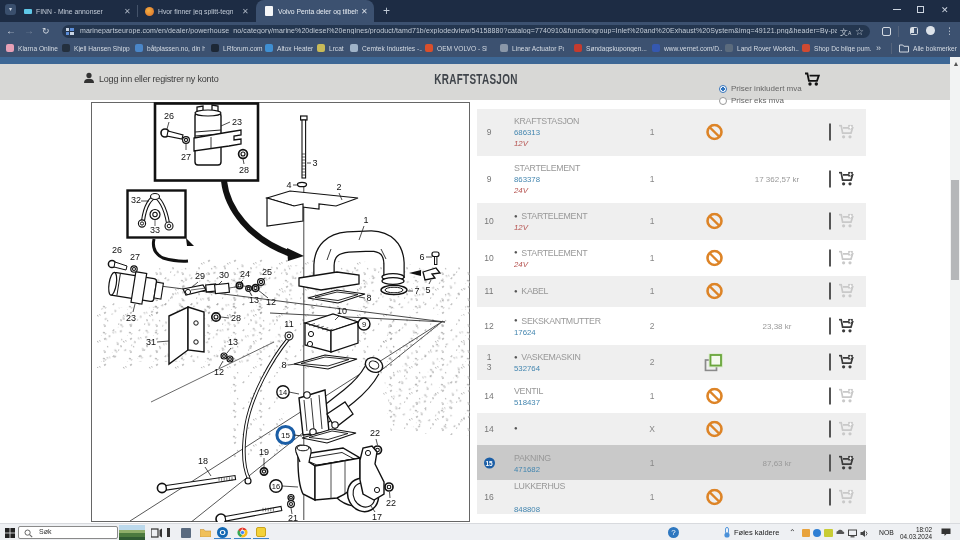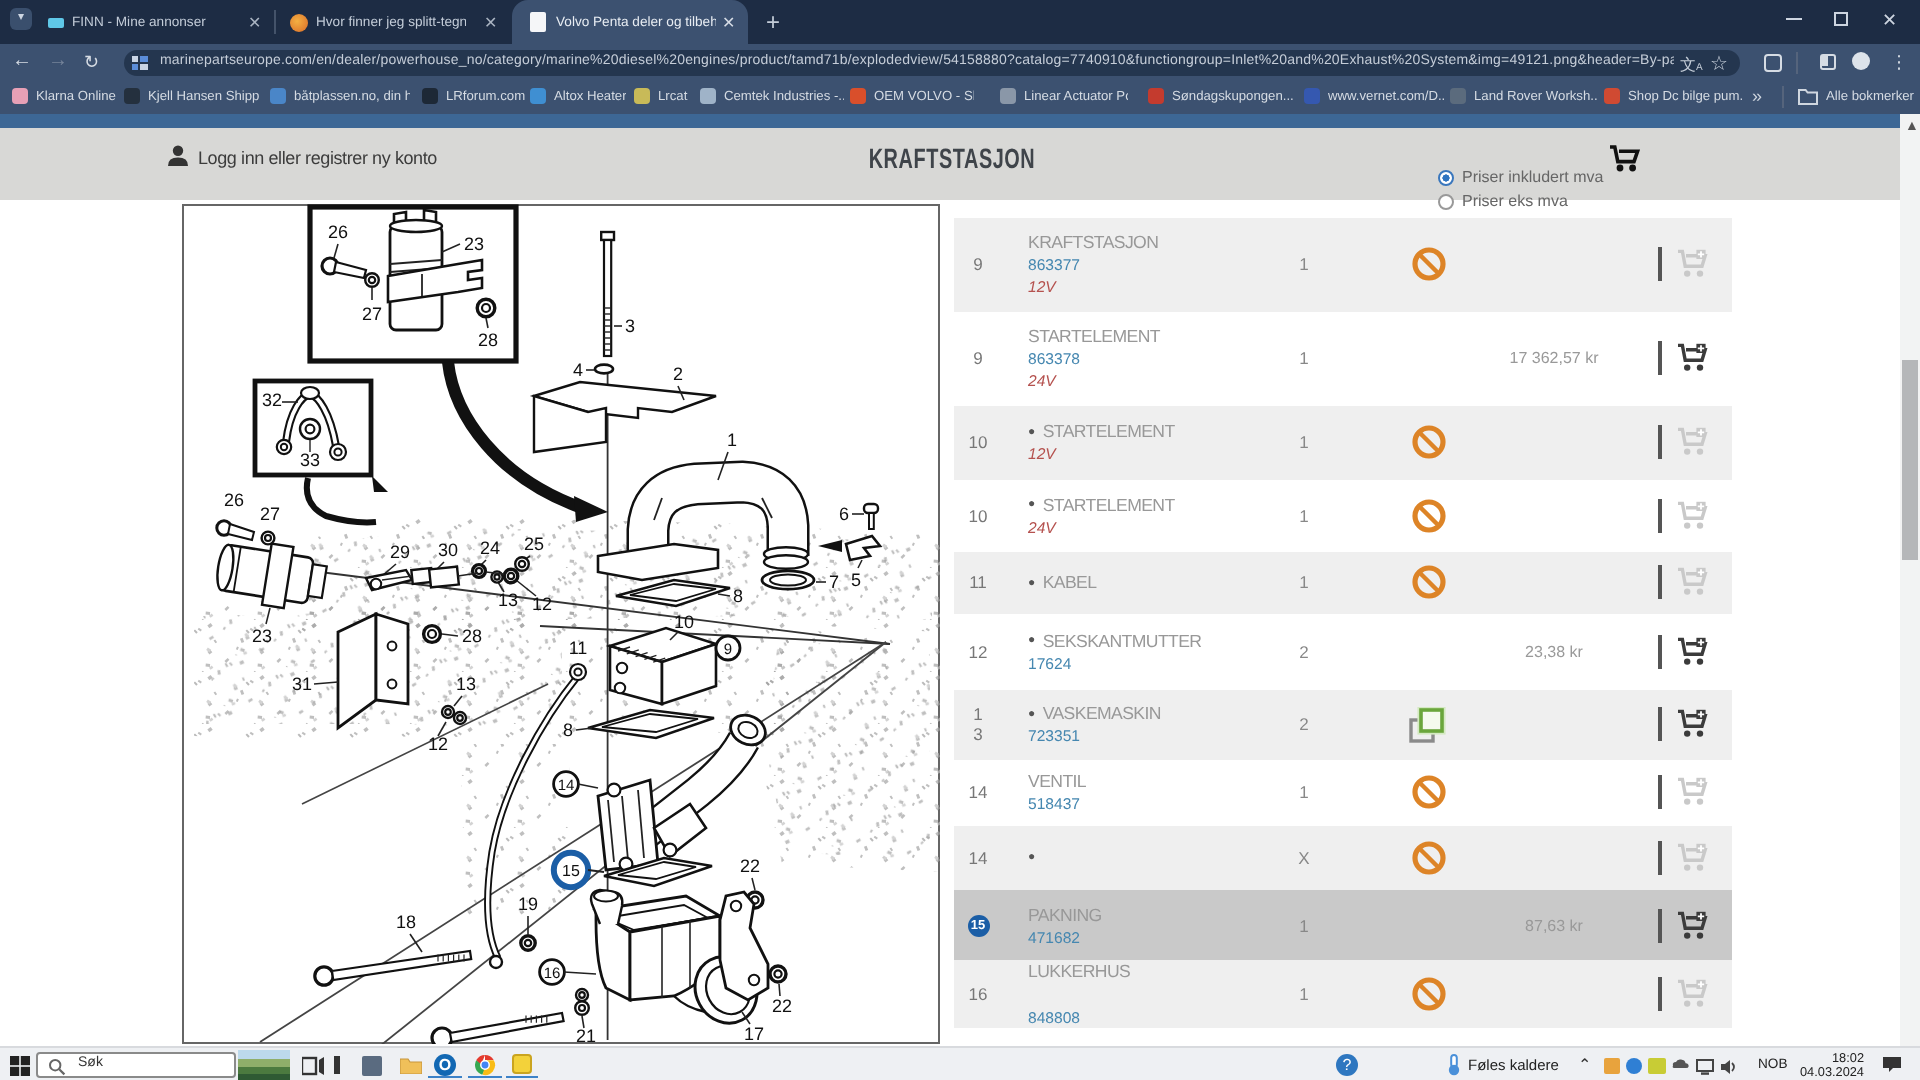--- a/index.html
+++ b/index.html
@@ -417,21 +417,21 @@
     <line x1="172.0" y1="405.8" x2="172.0" y2="409.4" stroke="#222" stroke-width="0.6"></line>
     <line x1="174.6" y1="405.8" x2="174.6" y2="409.4" stroke="#222" stroke-width="0.6"></line>
     <line x1="177.2" y1="405.8" x2="177.2" y2="409.4" stroke="#222" stroke-width="0.6"></line>
     <line x1="179.8" y1="405.8" x2="179.8" y2="409.4" stroke="#222" stroke-width="0.6"></line>
     <line x1="182.4" y1="405.8" x2="182.4" y2="409.4" stroke="#222" stroke-width="0.6"></line>
   </svg>
 <div style="position:absolute;left:477px;top:109px;width:389px;height:46.5px;background:#efefef">
     <div style="position:absolute;left:2px;top:50%;transform:translateY(-50%);width:20px;text-align:center;font-size:8.5px;color:#777">9</div>
     <div style="position:absolute;left:37px;top:50%;transform:translateY(-50%)">
       <div style="font-size:8.8px;color:#989898;letter-spacing:-0.3px;white-space:nowrap">KRAFTSTASJON</div>
-      <div style="font-size:7.8px;color:#4587b0;margin-top:2px">863377</div>
+      <div style="font-size:7.8px;color:#4587b0;margin-top:2px">686313</div>
       <div style="font-size:7.8px;color:#b5524f;font-style:italic;margin-top:2px">12V</div>
     </div>
     <div style="position:absolute;left:160px;width:30px;top:50%;transform:translateY(-50%);text-align:center;font-size:8.5px;color:#888">1</div>
     <div style="position:absolute;left:229px;top:50%;transform:translateY(-50%);height:17px"><svg width="17" height="17" viewBox="0 0 17 17">
         <circle cx="8.5" cy="8.5" r="7" fill="none" stroke="#dd8427" stroke-width="2.6"></circle>
         <line x1="3.6" y1="3.6" x2="13.4" y2="13.4" stroke="#dd8427" stroke-width="2.2"></line>
       </svg></div>
     <div style="position:absolute;left:352px;top:50%;transform:translateY(-50%);width:1.6px;height:17px;background:#555"></div>
     <div style="position:absolute;left:361px;top:50%;transform:translateY(-50%);height:15px"><svg width="16" height="15" viewBox="0 0 16 15">
         <path d="M1 1.2 L3.2 1.2 L4.6 8.6 L13 8.6 L14.6 3.4 L5 3.4" fill="none" stroke="#c9c9c9" stroke-width="1.7"></path>
@@ -532,21 +532,21 @@
         <circle cx="5.6" cy="12.3" r="1.6" fill="#3b3b3b"></circle>
         <circle cx="12" cy="12.3" r="1.6" fill="#3b3b3b"></circle>
         <rect x="10.2" y="0.4" width="4.6" height="4.6" fill="#3b3b3b"></rect>
         <path d="M12.5 1.1 L12.5 4.3 M10.9 2.7 L14.1 2.7" stroke="#fff" stroke-width="0.9"></path>
       </svg></div>
   </div>
 <div style="position:absolute;left:477px;top:345px;width:389px;height:34.5px;background:#efefef">
     <div style="position:absolute;left:2px;top:50%;transform:translateY(-50%);width:20px;text-align:center;font-size:8.5px;color:#777;line-height:10px">1<br>3</div>
     <div style="position:absolute;left:37px;top:50%;transform:translateY(-50%)">
       <div style="font-size:8.8px;color:#989898;letter-spacing:-0.3px;white-space:nowrap"><span style="color:#555;margin-right:4px;font-size:6px;vertical-align:1.5px">●</span>VASKEMASKIN</div>
-      <div style="font-size:7.8px;color:#4587b0;margin-top:2px">723351</div>
+      <div style="font-size:7.8px;color:#4587b0;margin-top:2px">532764</div>
     </div>
     <div style="position:absolute;left:160px;width:30px;top:50%;transform:translateY(-50%);text-align:center;font-size:8.5px;color:#888">2</div>
     <div style="position:absolute;left:227px;top:50%;transform:translateY(-50%);height:17px"><svg width="19" height="18" viewBox="0 0 19 18">
         <rect x="1.5" y="6.5" width="11" height="10.5" fill="none" stroke="#8a8a8a" stroke-width="1.7"></rect>
         <rect x="6.5" y="1.5" width="10.5" height="10.5" fill="none" stroke="#d4e9c2" stroke-width="3.6"></rect>
         <rect x="6.5" y="1.5" width="10.5" height="10.5" fill="#f4faee" stroke="#6aa63c" stroke-width="1.8"></rect>
       </svg></div>
     <div style="position:absolute;left:352px;top:50%;transform:translateY(-50%);width:1.6px;height:17px;background:#555"></div>
     <div style="position:absolute;left:361px;top:50%;transform:translateY(-50%);height:15px"><svg width="16" height="15" viewBox="0 0 16 15">
         <path d="M1 1.2 L3.2 1.2 L4.6 8.6 L13 8.6 L14.6 3.4 L5 3.4" fill="none" stroke="#3b3b3b" stroke-width="1.7"></path>

